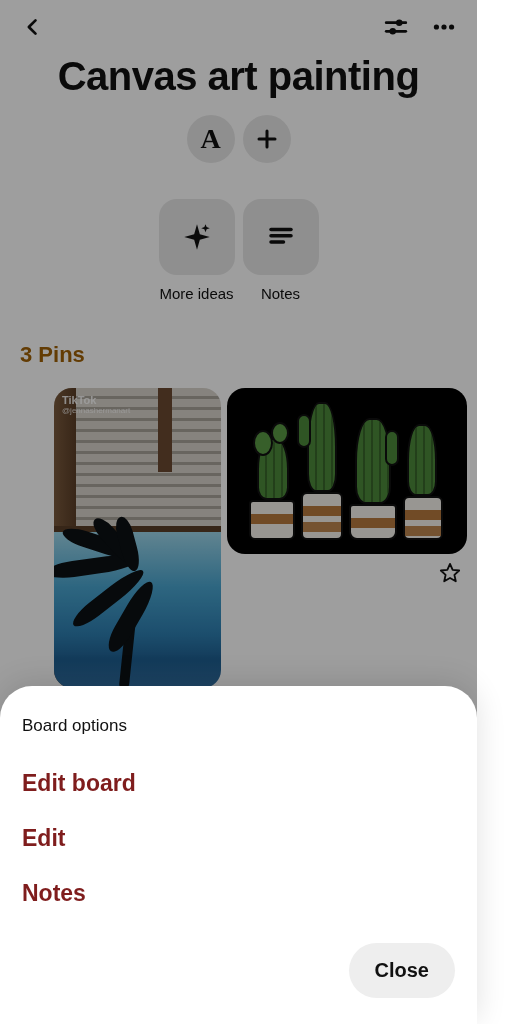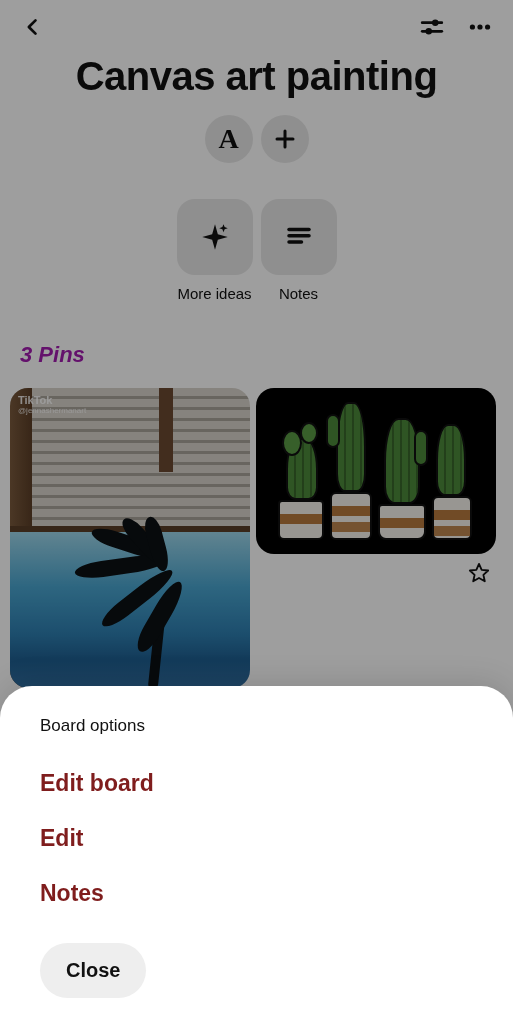--- a/index.html
+++ b/index.html
@@ -1,19 +1,19 @@
 <!DOCTYPE html>
 <html><head>
 <meta charset="utf-8">
 <style>
   * { box-sizing: border-box; margin: 0; padding: 0; }
   html, body { width: 513px; height: 1024px; overflow: hidden; font-family: -apple-system, BlinkMacSystemFont, 'Segoe UI', Helvetica, Arial, sans-serif; }
   body { position: relative; background: #fff; }
 
-  .screen { width: 513px; height: 1024px; position: relative; background: #fff; }
+  .screen { width: 477px; height: 1024px; position: relative; background: #fff; }
 
   
   .bg-layer { position: absolute; inset: 0; background: #fff; }
   .dim { position: absolute; inset: 0; background: rgba(0,0,0,0.38); pointer-events: none; }
 
   
   .topbar { display: flex; align-items: center; justify-content: space-between; padding: 14px 20px 8px; }
   .back { width: 26px; height: 26px; display:flex; align-items:center; justify-content:center; }
   .top-icons { display:flex; gap: 22px; align-items:center; }
 
@@ -21,23 +21,23 @@
 
   .chip-row { display:flex; justify-content:center; gap: 8px; margin-top: 4px; }
   .chip { width: 48px; height: 48px; border-radius: 50%; background: #e7e7e7; display:flex; align-items:center; justify-content:center; font-size: 26px; font-weight: 700; color:#111; }
   .chip-a { font-family: Georgia, 'Times New Roman', serif; font-weight: 600; font-size: 28px; }
 
   .actions { display:flex; justify-content:center; gap: 8px; margin-top: 36px; }
   .action { display:flex; flex-direction:column; align-items:center; gap: 10px; }
   .action-btn { width: 76px; height: 76px; border-radius: 18px; background: #e7e7e7; display:flex; align-items:center; justify-content:center; }
   .action-label { font-size: 15px; color: #111; font-weight: 500; }
 
-  .pins-header { padding: 40px 20px 12px; font-size: 22px; font-weight: 700; color:#a21caf;font-style:italic; }
-
-  .pins-grid { display:flex; gap: 6px; padding: 8px 10px; }
+  .pins-header { padding: 40px 20px 12px; font-size: 22px; font-weight: 700; color:#a16207; }
+
+  .pins-grid { display:flex; gap: 6px; padding: 8px 10px; margin-left: 44px; }
   .pin { width: 240px; border-radius: 18px; overflow: hidden; position: relative; }
   .pin1 { height: 300px; }
   .pin2-wrap { display:flex; flex-direction:column; gap: 8px; }
   .pin2 { height: 166px; background:#000; border-radius:18px; display:flex; align-items:center; justify-content:center; }
   .star-row { display:flex; justify-content:flex-end; padding-right:6px; }
 
   
   .pin1 .sky { position:absolute; left:0; right:0; top:48%; bottom:0; background: linear-gradient(180deg, #9dd6ea 0%, #4aa5cf 35%, #2e7fb1 65%, #1f5f91 82%, #316ea0 100%); }
   .pin1 .blinds { position:absolute; left:0; right:0; top:0; height:48%; background: repeating-linear-gradient(180deg, #d9d4cc 0px, #d9d4cc 8px, #a9a39a 8px, #a9a39a 11px); }
   .pin1 .frame-left { position:absolute; left:0; top:0; bottom:0; width:22px; background: linear-gradient(90deg,#7a5a3d,#5b3e27); }
@@ -71,24 +71,24 @@
   .c2 { left:60px; bottom:52px; width:30px; height:90px; }
   .c2arm{ position:absolute; left:50px; bottom:96px; width:14px; height:34px; background:#4c8a3a; border:2px solid #111; border-radius:10px; }
   .c3 { left:108px;bottom:40px; width:36px; height:86px; }
   .c3arm{ position:absolute; left:138px; bottom:78px; width:14px; height:36px; background:#4c8a3a; border:2px solid #111; border-radius:10px; }
   .c4 { left:160px;bottom:48px; width:30px; height:72px; }
   .pad { position:absolute; background:#5a9a45; border:2px solid #111; border-radius:50%; }
   .p1 { left:6px; bottom:88px; width:20px; height:26px; }
   .p2 { left:24px; bottom:100px; width:18px; height:22px; }
 
   
-  .sheet { position:absolute; left:0; right:0; bottom:0; background:#fff; border-radius: 32px 32px 0 0; padding: 30px 40px 26px; box-shadow: 0 -4px 30px rgba(0,0,0,0.12); }
+  .sheet { position:absolute; left:0; right:0; bottom:0; background:#fff; border-radius: 32px 32px 0 0; padding: 30px 22px 26px; box-shadow: 0 -4px 30px rgba(0,0,0,0.12); }
   .sheet-title { font-size: 17px; color:#111; margin-bottom: 20px; }
   .sheet-item { font-size: 23px; font-weight: 700; color:#7f1d1d; padding: 14px 0; }
-  .close-wrap { display:flex; justify-content:flex-start; margin-top: 22px; }
+  .close-wrap { display:flex; justify-content:flex-end; margin-top: 22px; }
   .close-btn { background:#eee; border:none; border-radius: 999px; padding: 16px 26px; font-size: 20px; font-weight: 700; color:#111; }
 
   svg { display:block; }
 </style>
 </head>
 <body>
 
 <div class="screen">
   <div class="bg-layer">
 

